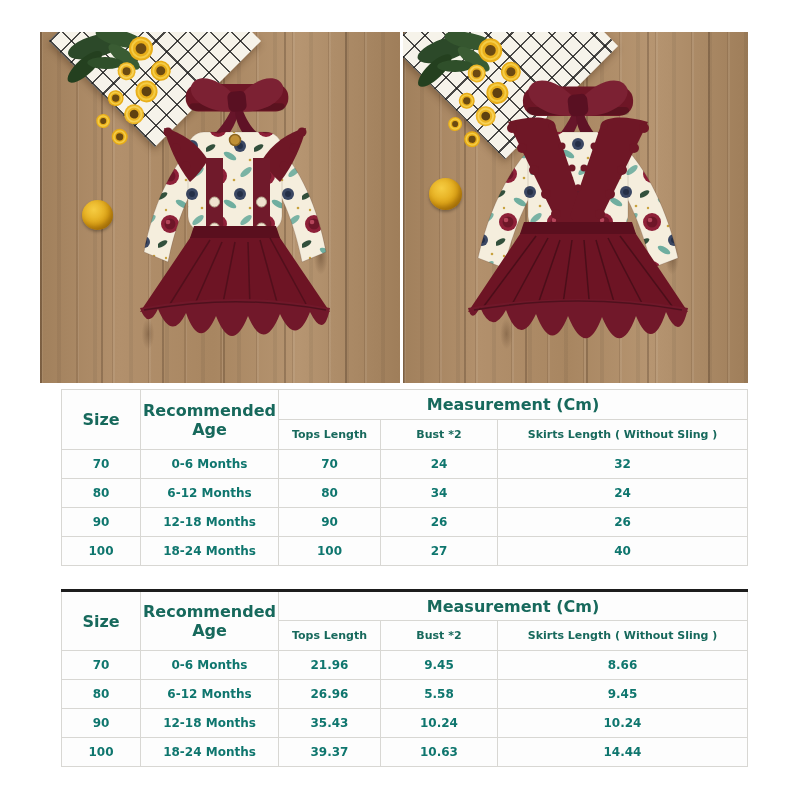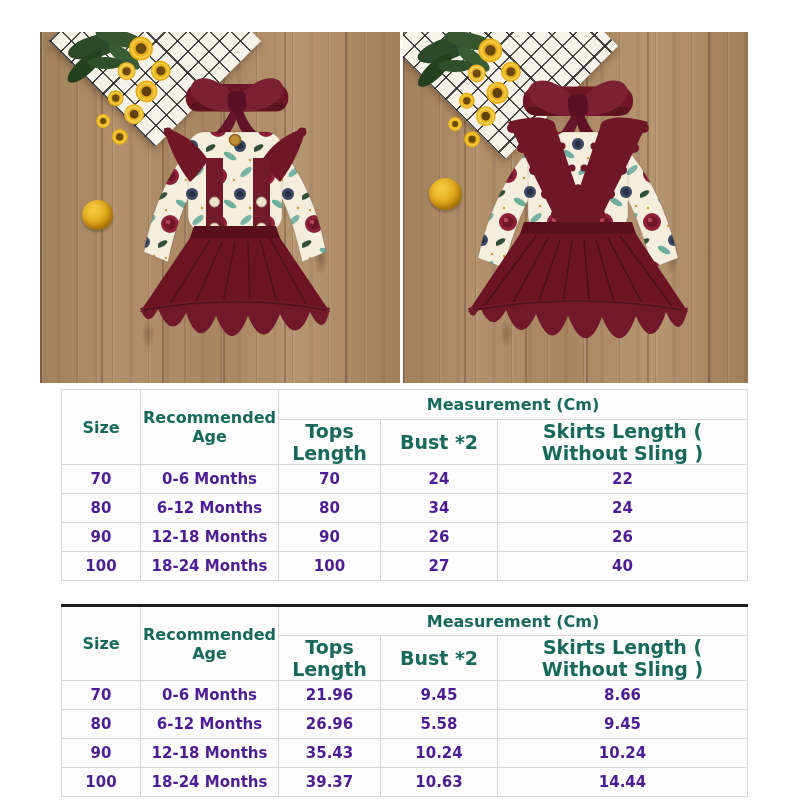--- a/index.html
+++ b/index.html
@@ -55,23 +55,23 @@
 
   
   .tables { position:absolute; left:61px; top:389px; width:686px; }
   table.size-table {
     border-collapse:collapse; width:686px; table-layout:fixed; background:#fdfdfd;
   }
   table.size-table th, table.size-table td {
     border:1px solid #d8d7d3; text-align:center; vertical-align:middle; padding:0;
     font-weight:700;
   }
-  table.size-table th { color:#17695c; font-size:19px; }
+  table.size-table th { color:#17695c; font-size:11px; }
   table.size-table th.big { font-size:16px; }
-  table.size-table td { color:#4c1d95; font-size:15px; }
+  table.size-table td { color:#0f766e; font-size:12px; }
   table.size-table thead tr { height:30px; }
   table.size-table tbody tr { height:29px; }
   table.size-table.second { margin-top:23px; border-top:3px solid #1d1d1d; }
 </style>
 </head>
 <body>
 
 <div class="photo-strip">
 
   <div class="photo photo-front">
@@ -352,21 +352,21 @@
         <th>Bust *2</th>
         <th>Skirts Length ( Without Sling )</th>
       </tr>
     </thead>
     <tbody>
         <tr>
     <td>70</td>
     <td>0-6 Months</td>
     <td>70</td>
     <td>24</td>
-    <td>22</td>
+    <td>32</td>
   </tr>
         <tr>
     <td>80</td>
     <td>6-12 Months</td>
     <td>80</td>
     <td>34</td>
     <td>24</td>
   </tr>
         <tr>
     <td>90</td>

